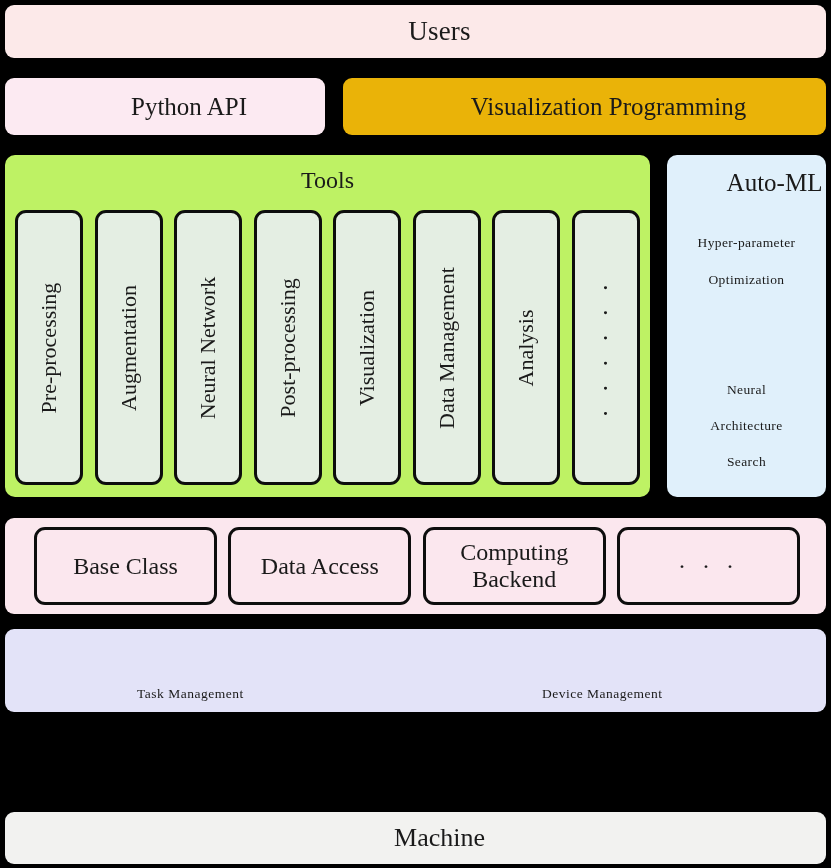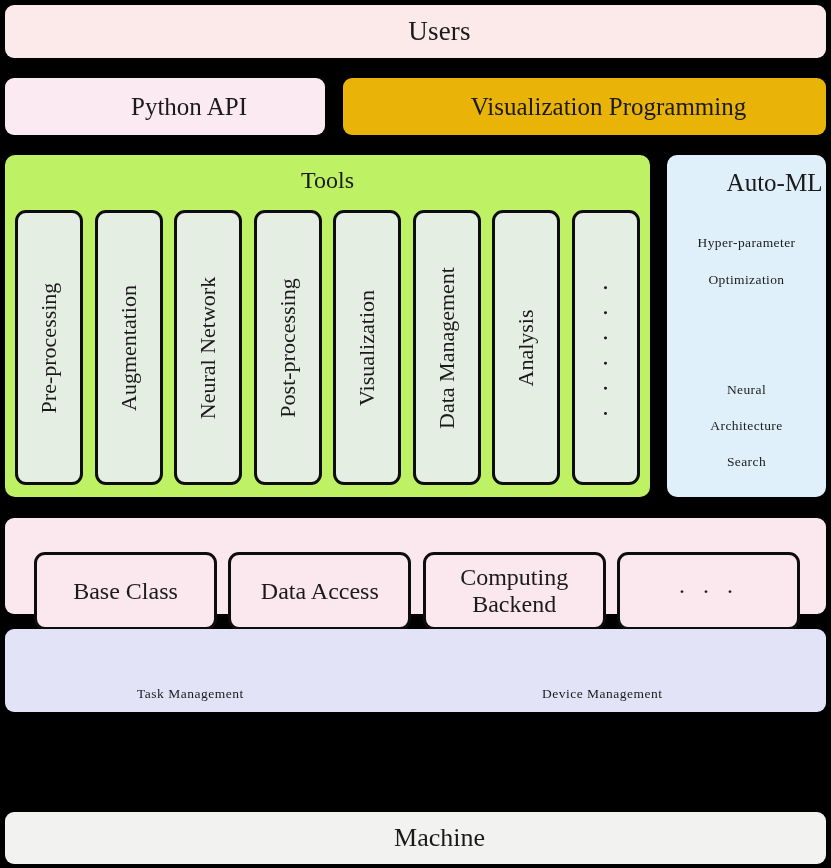--- a/index.html
+++ b/index.html
@@ -172,21 +172,20 @@
   }
   #middleware-row {
     position: absolute;
     left: 29px;
     top: 9px;
     width: 766px;
     height: 78px;
     display: flex;
     justify-content: space-between;
     align-items: stretch;
-    margin-top: 25px;
   }
   .mw-box {
     box-sizing: border-box;
     width: 183px;
     background: #fbe7ee;
     border: 3.4px solid #0d0d0d;
     border-radius: 11px;
     display: flex;
     align-items: center;
     justify-content: center;

